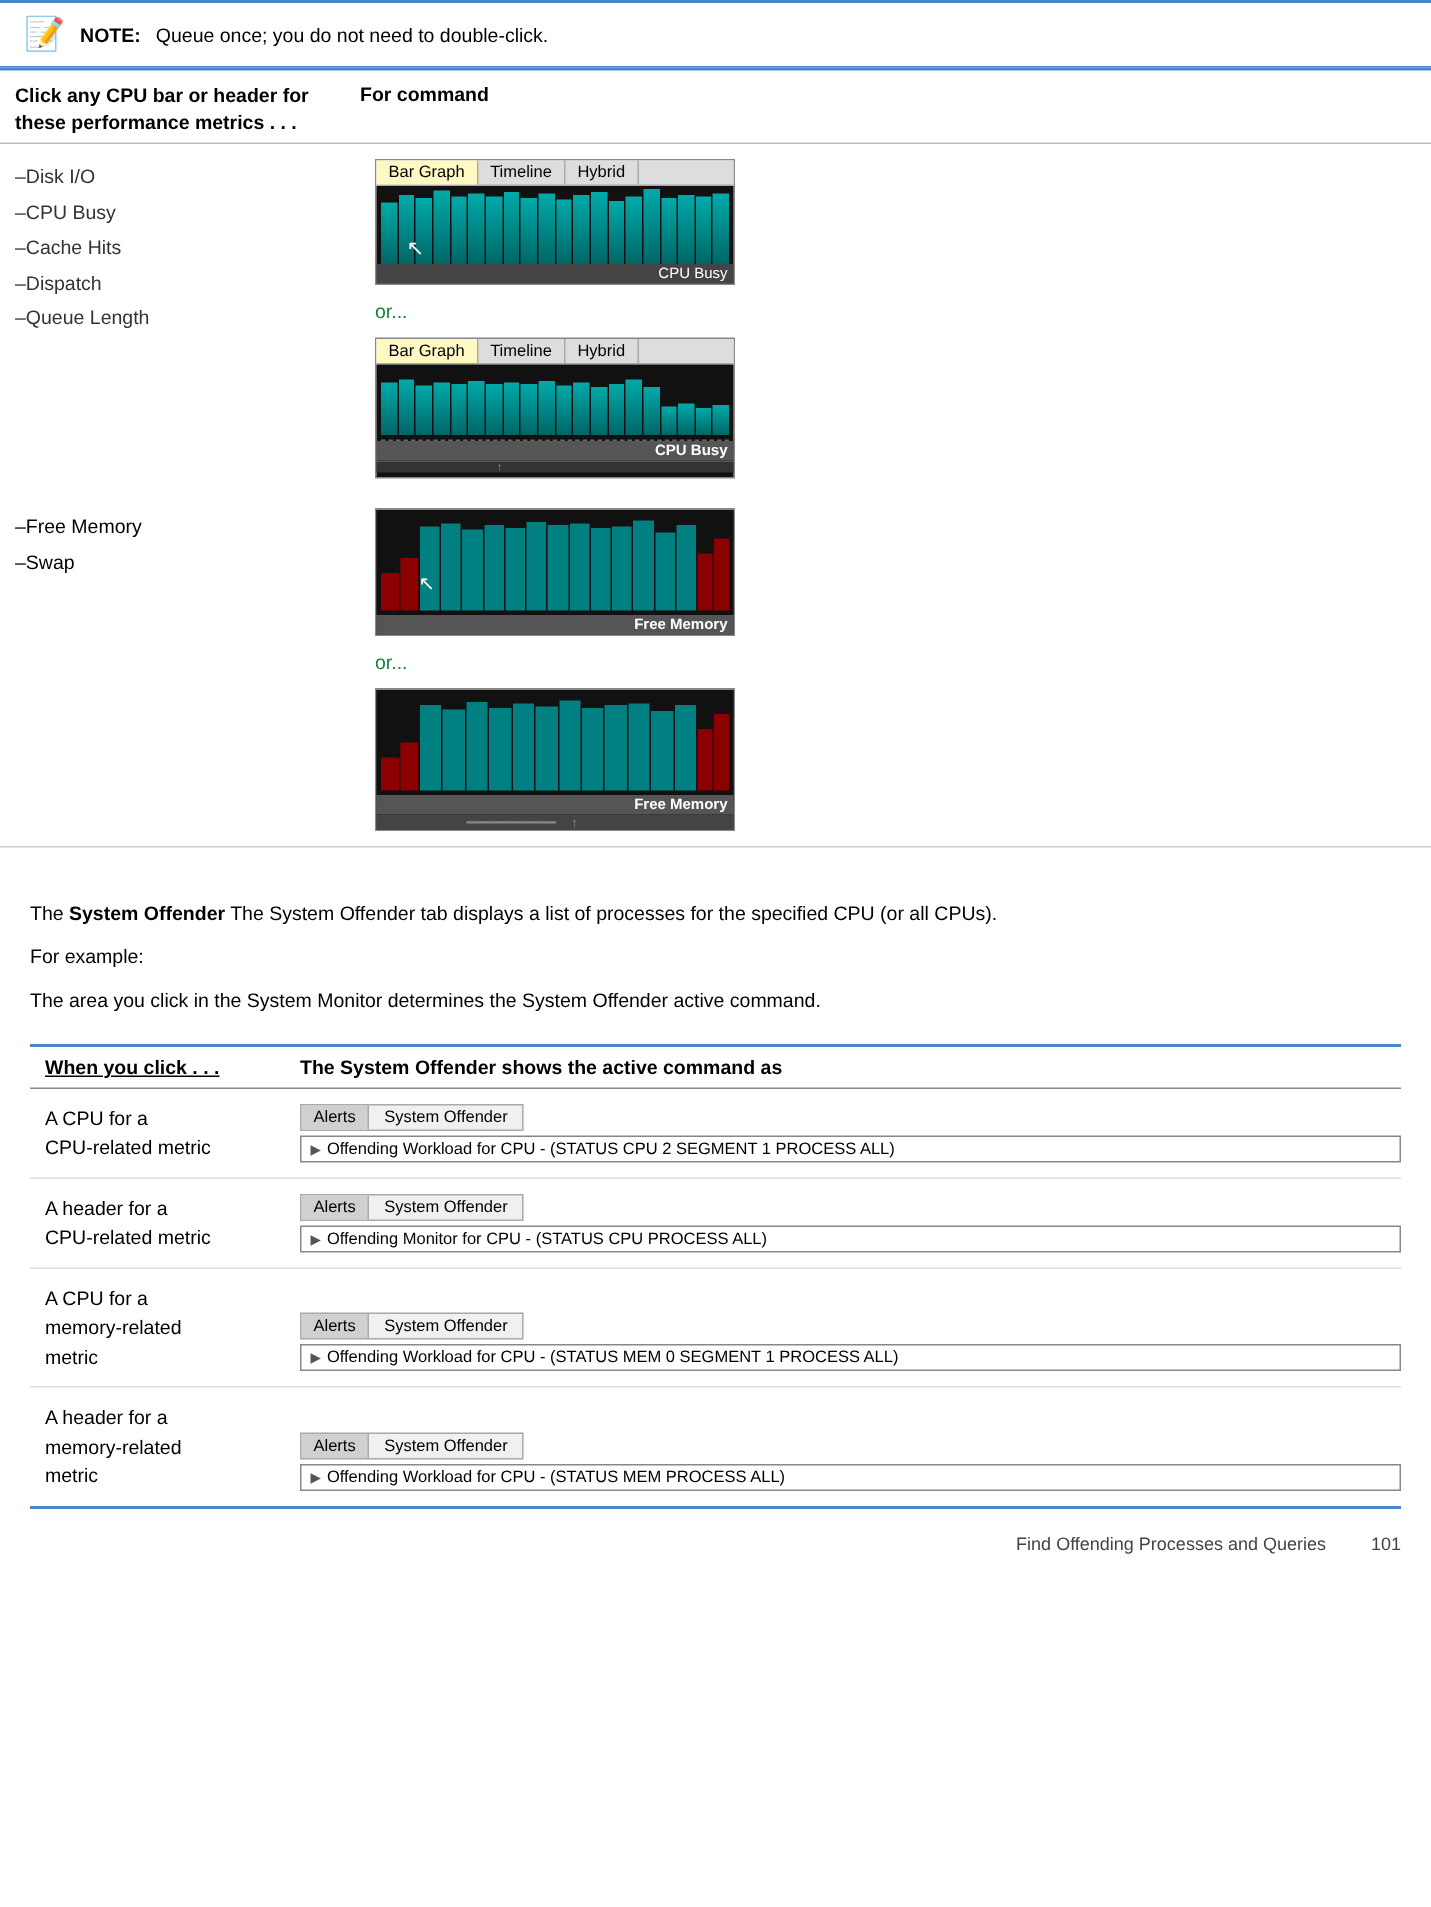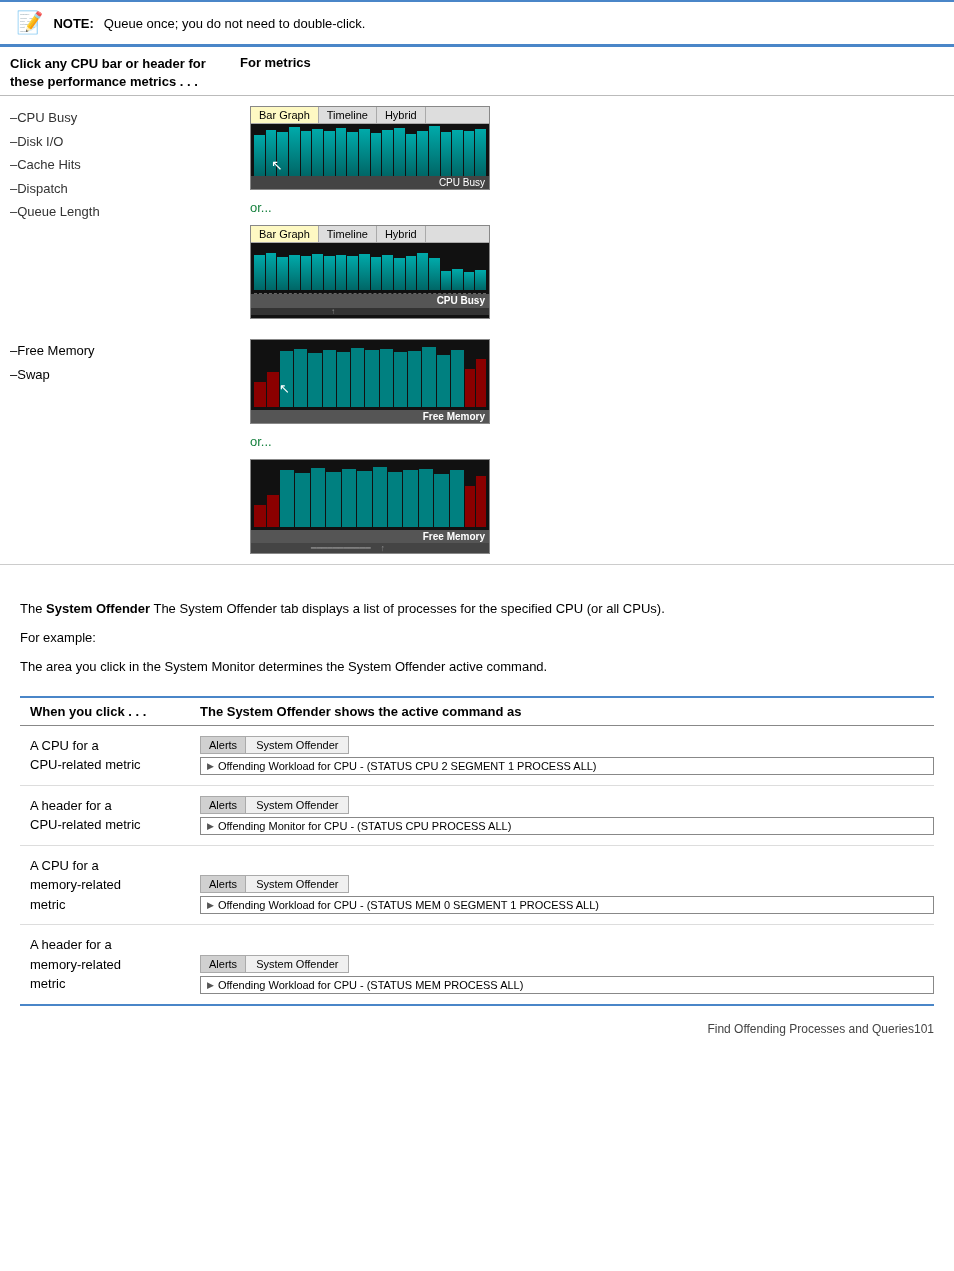--- a/index.html
+++ b/index.html
@@ -123,20 +123,21 @@
     .bt-header-row {
       display: flex;
       border-bottom: 1px solid #888;
       padding: 6px 0;
       font-weight: bold;
       background: #fff;
     }
     .bt-col1 {
       width: 160px;
       padding-left: 10px;
+      text-decoration: underline;
     }
     .bt-col2 {
       flex: 1;
       padding-left: 20px;
     }
     .bt-row {
       display: flex;
       border-bottom: 1px solid #ddd;
       padding: 10px 0;
       align-items: flex-end;
@@ -185,20 +186,21 @@
     }
 
     
     .page-footer {
       display: flex;
       justify-content: flex-end;
       align-items: center;
       padding: 16px 20px 8px 20px;
       font-size: 12px;
       color: #444;
+      gap: 30px;
     }
 
     
     .graph-container {
       width: 240px;
       border: 1px solid #888;
       background: #fff;
     }
     .graph-tabs-row {
       display: flex;
@@ -288,27 +290,27 @@
   <span class="note-icon">📝</span>
   <span class="note-label">NOTE:</span>
   <span class="note-text">Queue once; you do not need to double-click.</span>
 </div>
 
 <div class="top-table">
   <div class="top-table-header">
     <div class="top-table-header-left">
       Click any CPU bar or header for<br>these performance metrics . . .
     </div>
-    <div class="top-table-header-right">For metrics</div>
+    <div class="top-table-header-right">For command</div>
   </div>
 
   <div class="top-table-body">
     <div class="top-table-left">
+      <div>–Disk I/O</div>
       <div>–CPU Busy</div>
-      <div>–Disk I/O</div>
       <div>–Cache Hits</div>
       <div>–Dispatch</div>
       <div>–Queue Length</div>
     </div>
     <div class="top-table-right">
 
       <div class="graph-container">
         <div class="graph-tabs-row">
           <div class="g-tab g-tab-active">Bar Graph</div>
           <div class="g-tab">Timeline</div>

